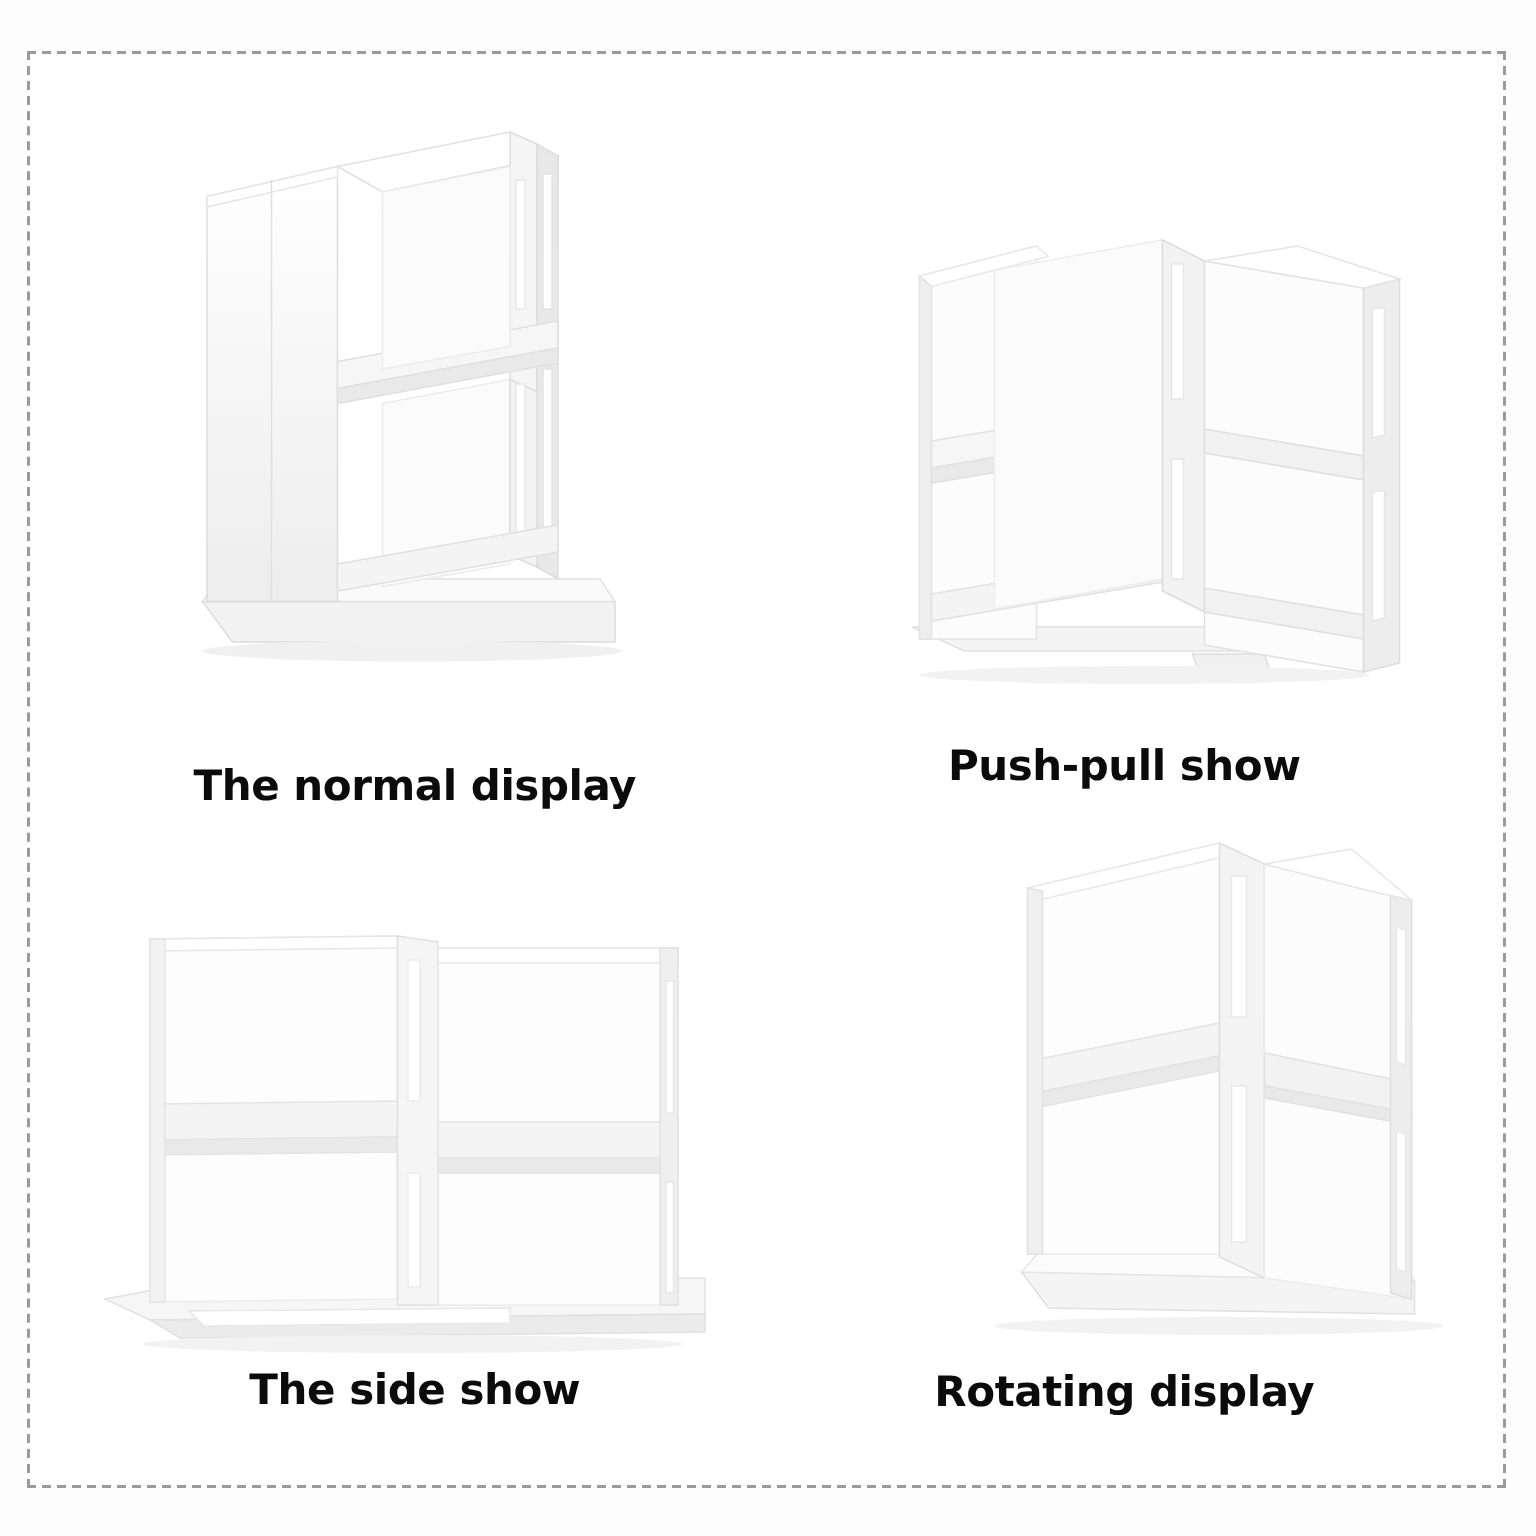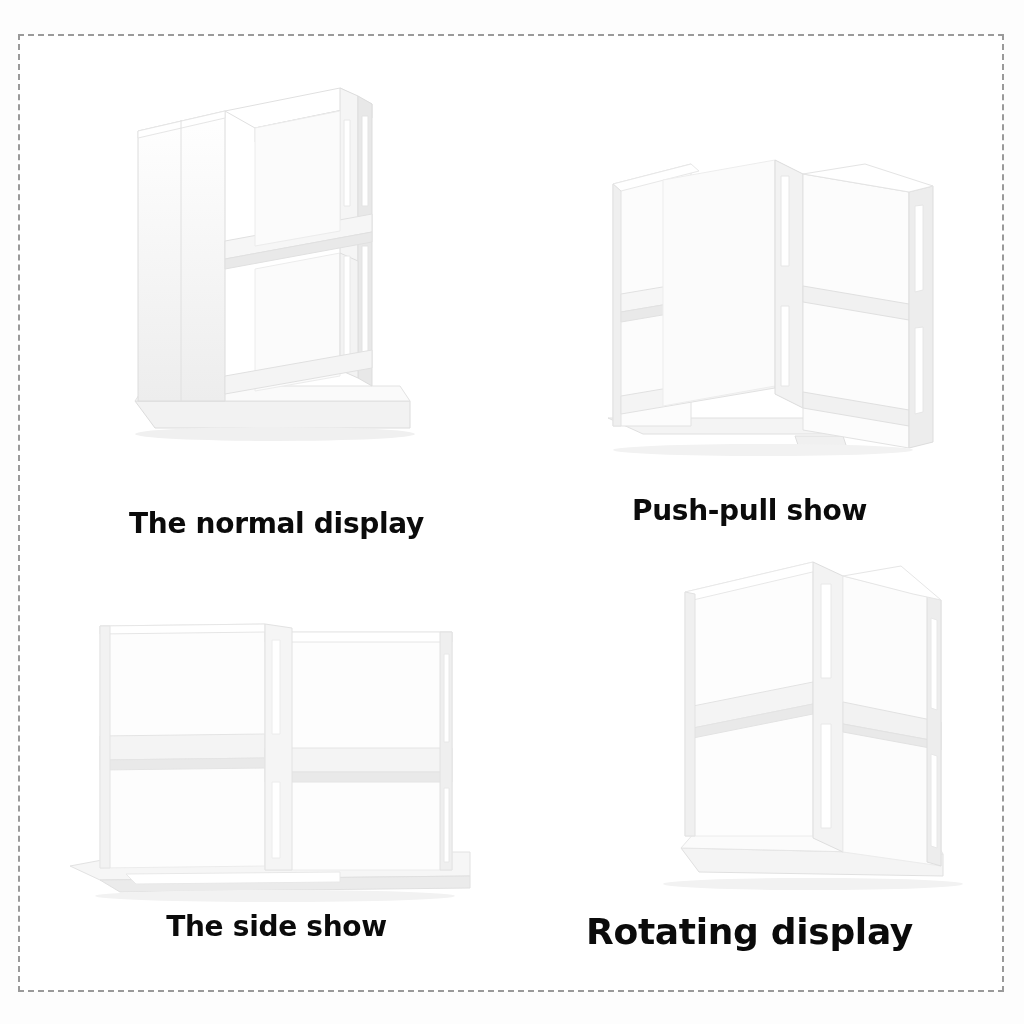--- a/index.html
+++ b/index.html
@@ -202,17 +202,17 @@
           <path d="M330 40 L428 64 L428 330 L330 316 Z" fill="#fcfcfc" stroke="#ececec"></path>
           <path d="M330 166 L428 186 L428 206 L330 188 Z" fill="#f2f2f2" stroke="#e2e2e2"></path>
           <path d="M330 188 L428 206 L428 214 L330 196 Z" fill="#e9e9e9" stroke="#e2e2e2"></path>
           <path d="M414 60 L428 64 L428 330 L414 326 Z" fill="#ededed" stroke="#dedede"></path>
           <path d="M418 82 L424 84 L424 174 L418 172 Z" fill="#ffffff" stroke="#e8e8e8"></path>
           <path d="M418 218 L424 220 L424 312 L418 310 Z" fill="#ffffff" stroke="#e8e8e8"></path>
           <path d="M330 40 L388 30 L428 64 L400 58 Z" fill="#ffffff" stroke="#e6e6e6"></path>
           <ellipse cx="300" cy="348" rx="150" ry="6" fill="#f2f2f2"></ellipse>
         </svg>
       </div>
-      <div class="caption" style="left:0; top:375px; font-size:36px;">Rotating display</div>
+      <div class="caption" style="left:0; top:375px; font-size:28px;">Rotating display</div>
     </div>
 
   </div>
 </div>
 
 </body></html>

